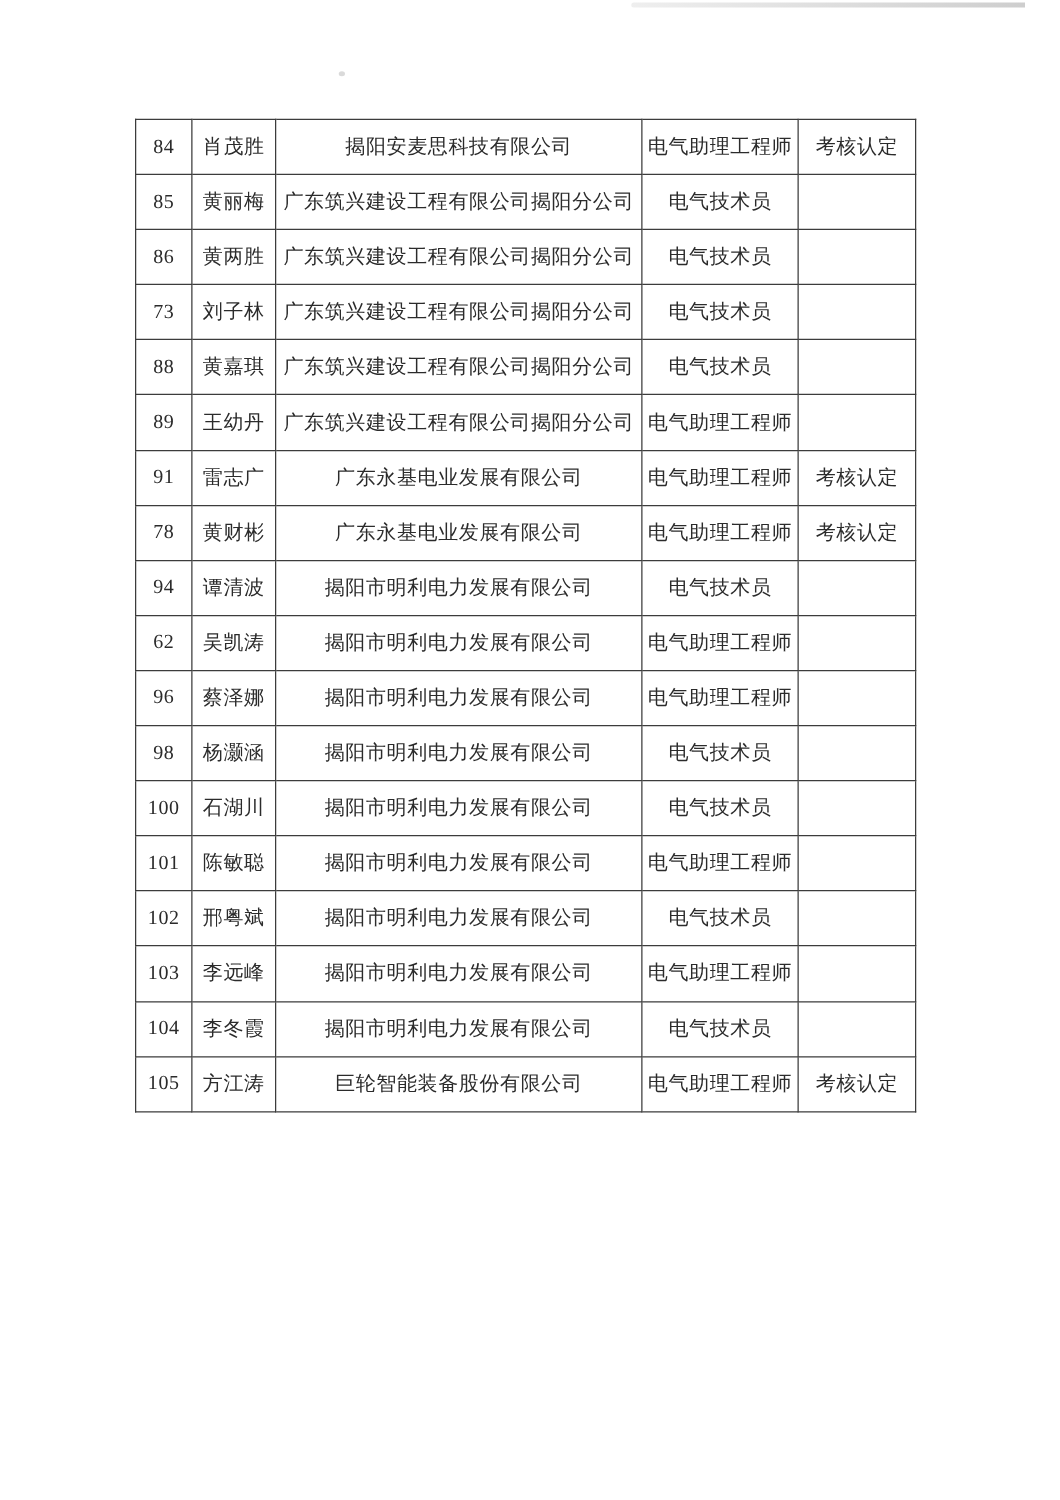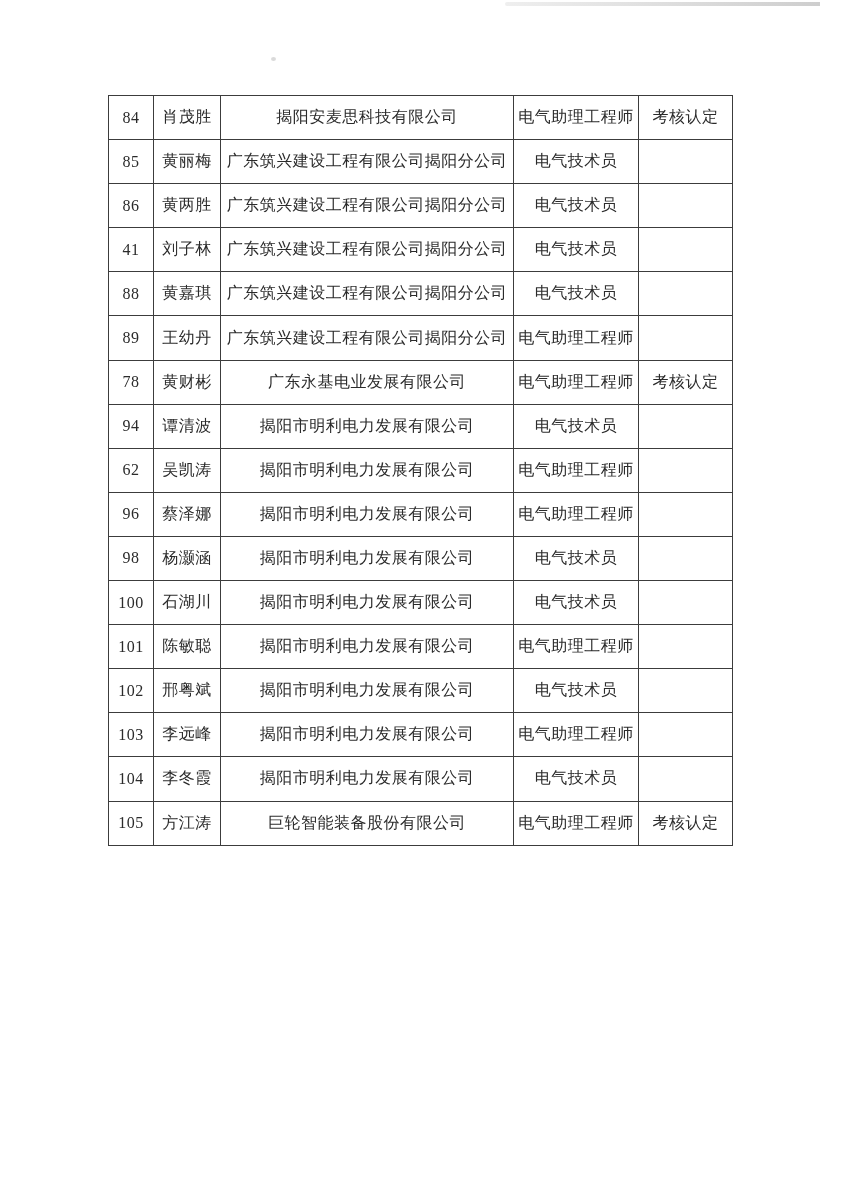--- a/index.html
+++ b/index.html
@@ -92,39 +92,46 @@
       <td class="c-result"></td>
     </tr>
         <tr>
       <td class="c-no">86</td>
       <td class="c-name">黄两胜</td>
       <td class="c-company">广东筑兴建设工程有限公司揭阳分公司</td>
       <td class="c-title">电气技术员</td>
       <td class="c-result"></td>
     </tr>
         <tr>
-      <td class="c-no">41</td>
+      <td class="c-no">73</td>
       <td class="c-name">刘子林</td>
       <td class="c-company">广东筑兴建设工程有限公司揭阳分公司</td>
       <td class="c-title">电气技术员</td>
       <td class="c-result"></td>
     </tr>
         <tr>
       <td class="c-no">88</td>
       <td class="c-name">黄嘉琪</td>
       <td class="c-company">广东筑兴建设工程有限公司揭阳分公司</td>
       <td class="c-title">电气技术员</td>
       <td class="c-result"></td>
     </tr>
         <tr>
       <td class="c-no">89</td>
       <td class="c-name">王幼丹</td>
       <td class="c-company">广东筑兴建设工程有限公司揭阳分公司</td>
       <td class="c-title">电气助理工程师</td>
       <td class="c-result"></td>
+    </tr>
+        <tr>
+      <td class="c-no">91</td>
+      <td class="c-name">雷志广</td>
+      <td class="c-company">广东永基电业发展有限公司</td>
+      <td class="c-title">电气助理工程师</td>
+      <td class="c-result">考核认定</td>
     </tr>
         <tr>
       <td class="c-no">78</td>
       <td class="c-name">黄财彬</td>
       <td class="c-company">广东永基电业发展有限公司</td>
       <td class="c-title">电气助理工程师</td>
       <td class="c-result">考核认定</td>
     </tr>
         <tr>
       <td class="c-no">94</td>

